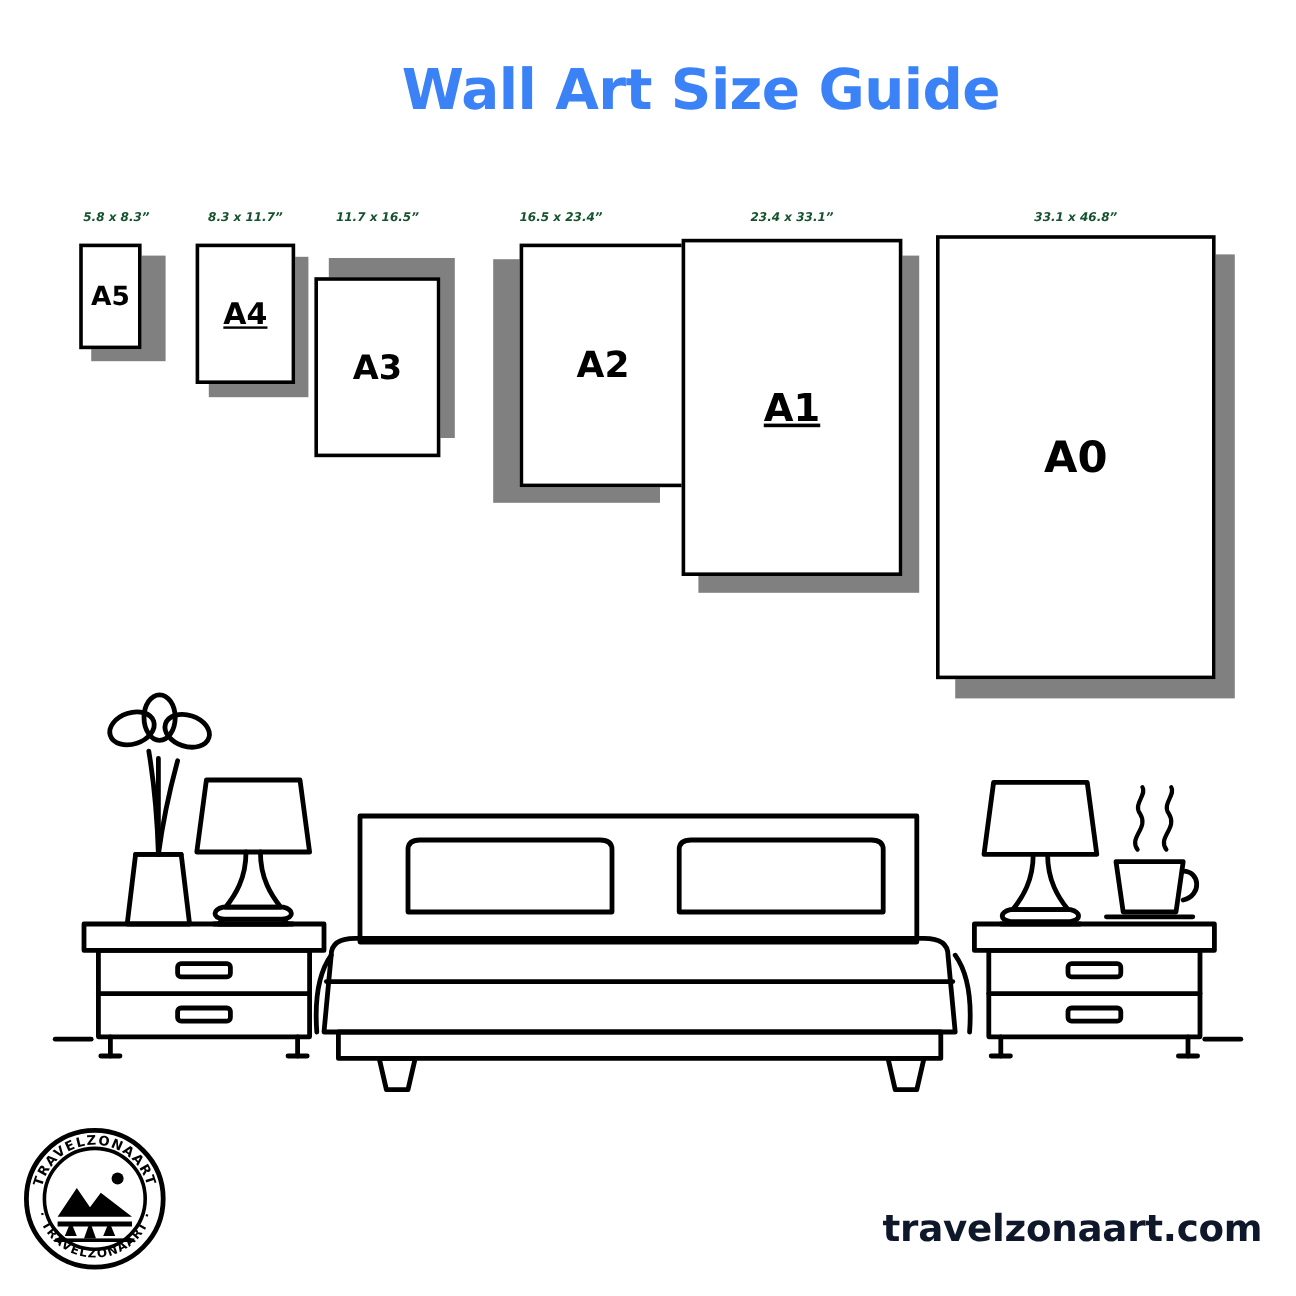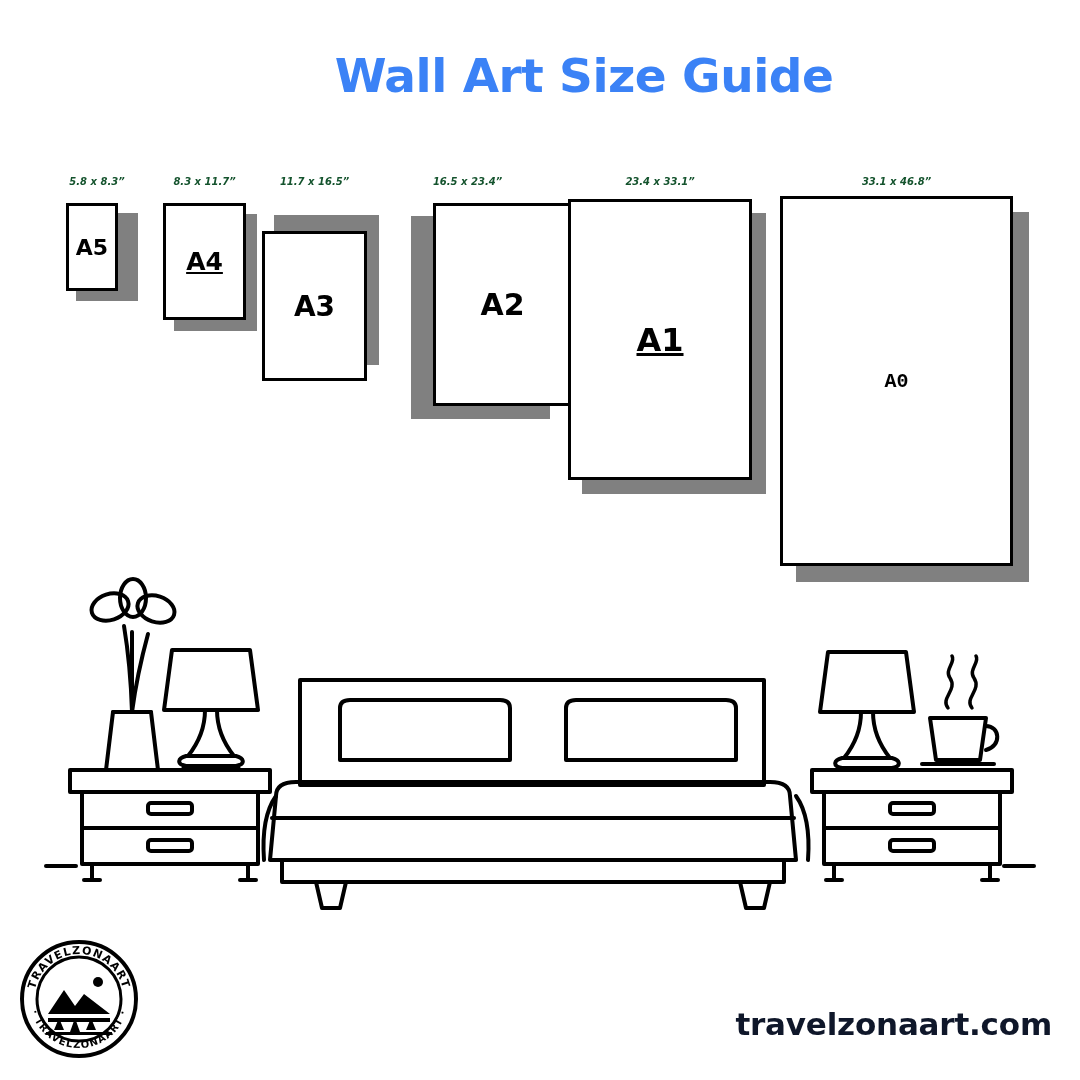--- a/index.html
+++ b/index.html
@@ -140,21 +140,21 @@
   <div class="frame-shadow" style="left:582px; top:213px; width:184px; height:281px;"></div>
   <div class="frame-box" style="left:568px; top:199px; width:184px; height:281px;text-decoration:underline;">
     <span class="frame-name" style="font-size:32px;">A1</span>
   </div>
 
   <div class="frame-group" style="left:780px; top:176px; width:233px;">
     <div class="frame-label" style="top:0;">33.1 x 46.8”</div>
   </div>
   <div class="frame-shadow" style="left:796px; top:212px; width:233px; height:370px;"></div>
   <div class="frame-box" style="left:780px; top:196px; width:233px; height:370px;">
-    <span class="frame-name" style="font-size:20px;font-family:Liberation Mono, monospace;">A0</span>
+    <span class="frame-name" style="font-size:36px;">A0</span>
   </div>
 
 </div>
 
 <div class="room">
   <svg width="1080" height="360" viewBox="0 0 1080 360" xmlns="http://www.w3.org/2000/svg" fill="none" stroke="#000" stroke-width="4" stroke-linejoin="round" stroke-linecap="round">
 
     <g stroke-width="4">
       <line x1="46" y1="306" x2="76" y2="306"></line>
       <line x1="1004" y1="306" x2="1034" y2="306"></line>

